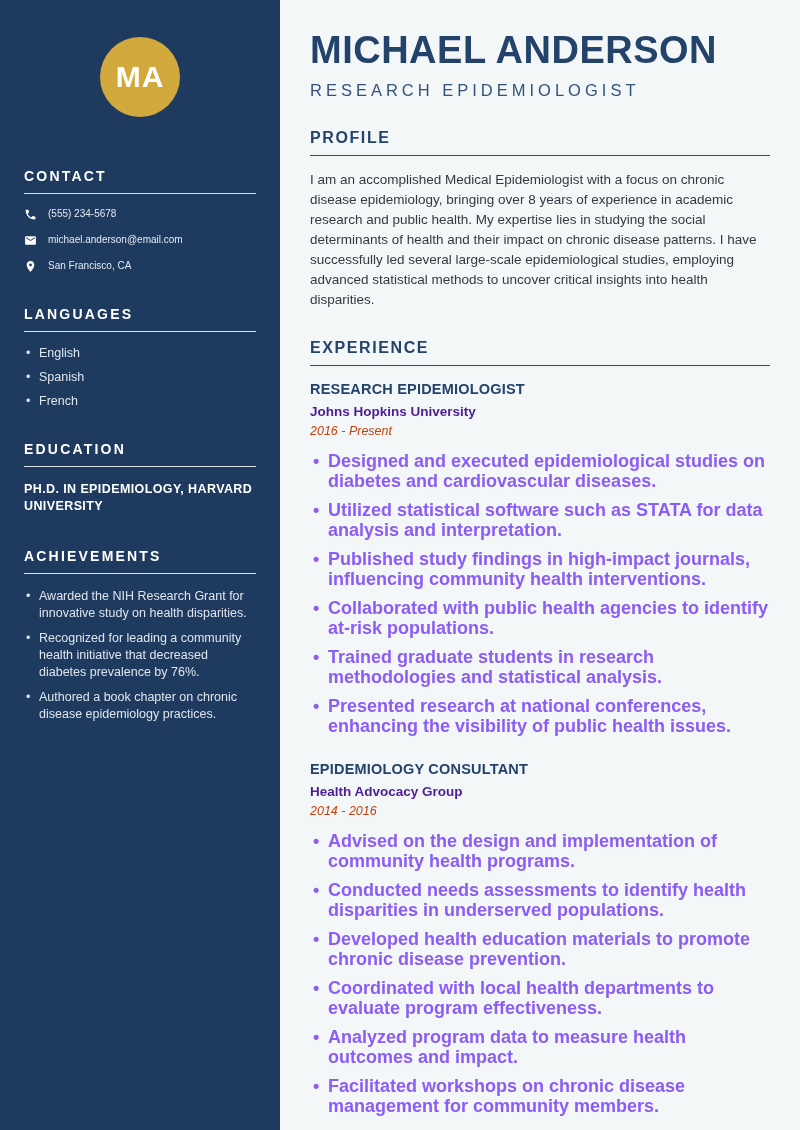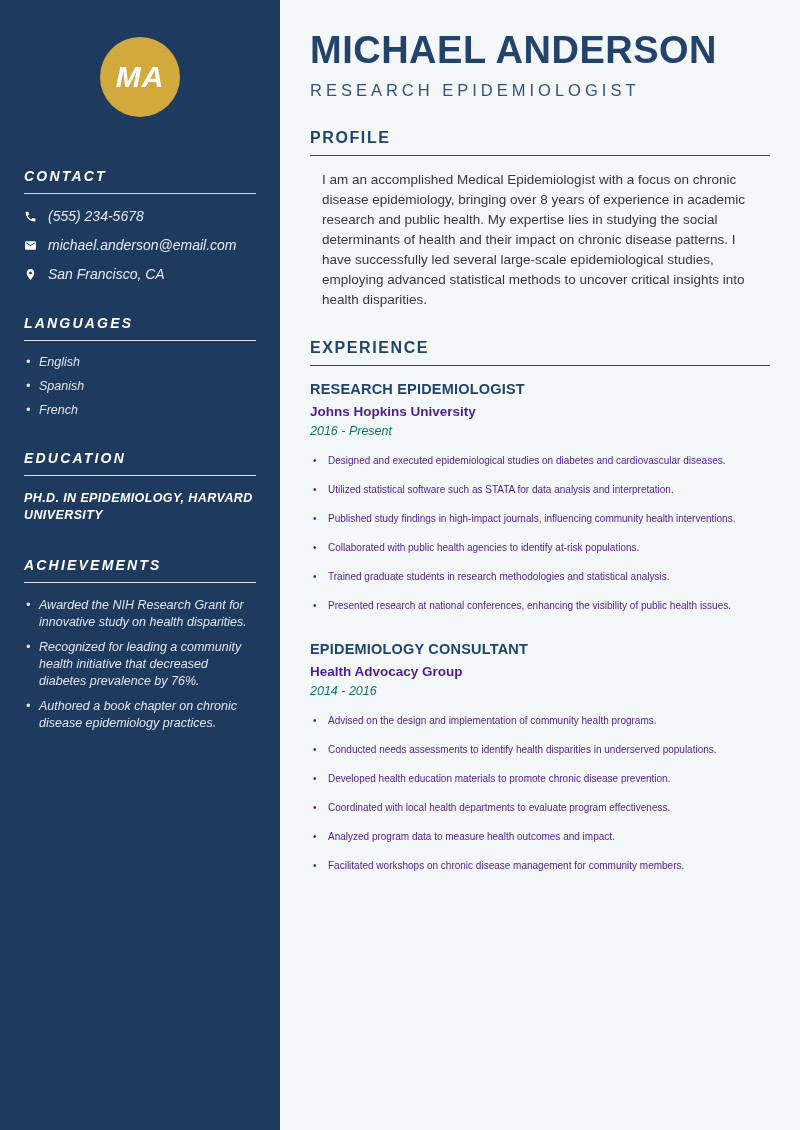--- a/index.html
+++ b/index.html
@@ -11,21 +11,20 @@
   }
   .page { display: flex; width: 800px; height: 1130px; }
 
   
   .sidebar {
     width: 280px; flex-shrink: 0;
     background: var(--sidebar-bg, #1e3a5e);
     color: #fff;
     padding: 0 24px;
     overflow: hidden;
-    font-style: italic;
   }
   .avatar {
     width: 80px; height: 80px; border-radius: 50%;
     background: var(--gold, #d1a93c);
     margin: 37px auto 0;
     display: flex; align-items: center; justify-content: center;
   }
   .avatar span {
     font-size: 30px; font-weight: bold; color: #fff; letter-spacing: 1px;
   }
@@ -33,22 +32,22 @@
   .sb-section { margin-top: 33px; }
   .sb-h {
     margin: 0; font-size: 14px; font-weight: bold;
     letter-spacing: 2.2px; color: #fff;
   }
   .sb-rule {
     border-bottom: 1px solid rgba(255,255,255,0.85);
     margin-top: 9px; margin-bottom: 14px;
   }
   .contact-row {
-    display: flex; align-items: center; gap: 11px;
-    font-size: 14px; color: #e3eaf2;
+    display: flex; gap: 11px;
+    font-size: 10px; color: #e3eaf2;
     margin-bottom: 13px;
   }
   .cicon { display: inline-flex; width: 13px; flex-shrink: 0; }
   .cicon svg { width: 13px; height: 13px; fill: #fff; }
   .sb-list {
     list-style: none; margin: 0; padding: 0;
     font-size: 12.5px; color: #dfe6ee;
   }
   .sb-list li { position: relative; padding-left: 15px; margin-bottom: 10px; }
   .sb-list li::before { content: "•"; position: absolute; left: 2px; }
@@ -71,33 +70,33 @@
   .subtitle {
     margin-top: 12px; font-size: 16.5px; letter-spacing: 4px;
     color: #33527a;
   }
   .m-h {
     margin: 29px 0 0; font-size: 16px; font-weight: bold;
     letter-spacing: 1.6px; color: var(--navy, #24436b);
   }
   .m-rule { border-bottom: 1px solid #2a4a70; margin-top: 8px; }
   .profile-text {
-    margin: 14px 12px 0; font-size: 13.5px; line-height: 20px; color: #33393f;
+    margin: 14px 0 0; font-size: 13.5px; line-height: 20px; color: #33393f;
   }
   .job { margin-top: 15px; }
   .job + .job { margin-top: 25px; }
   .job-role {
     margin: 0; font-size: 14.5px; font-weight: bold;
     color: var(--navy, #24436b); letter-spacing: 0.2px;
   }
   .job-company { margin-top: 7px; font-size: 13.5px; font-weight: bold; color: #4c1d95; }
-  .job-dates { margin-top: 5px; font-size: 12.5px; font-style: italic; color: #0f766e; }
+  .job-dates { margin-top: 5px; font-size: 12.5px; font-style: italic; color: #c2410c; }
   .job-bullets {
     list-style: none; margin: 13px 0 0; padding: 0;
-    font-size: 10px; color: #4c1d95;
+    font-size: 18px; color: #8b5cf6; font-weight: bold;
   }
   .job-bullets li {
     position: relative; padding-left: 18px;
     margin-bottom: 9px; line-height: 20px;
   }
   .job-bullets li::before { content: "•"; position: absolute; left: 3px; }
 </style>
 </head>
 <body>
 

